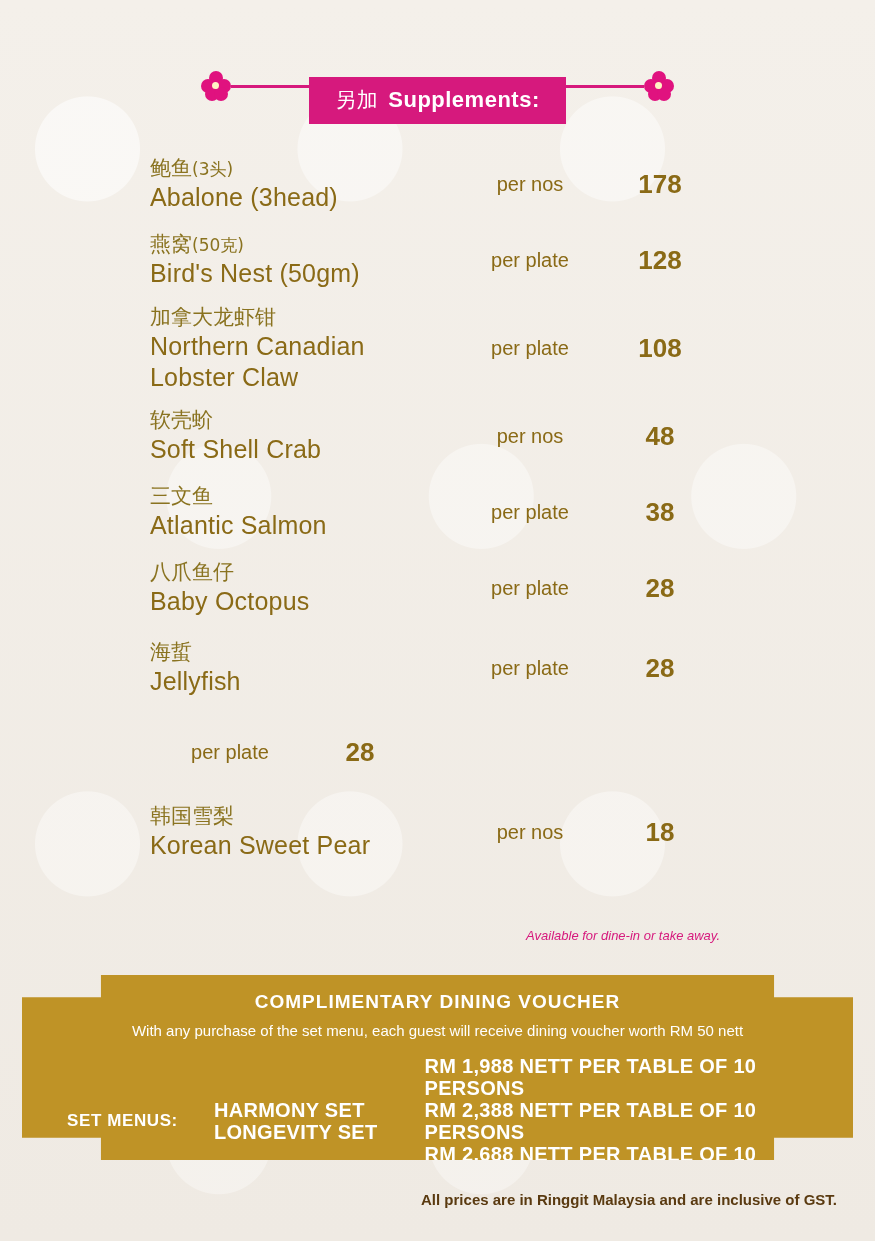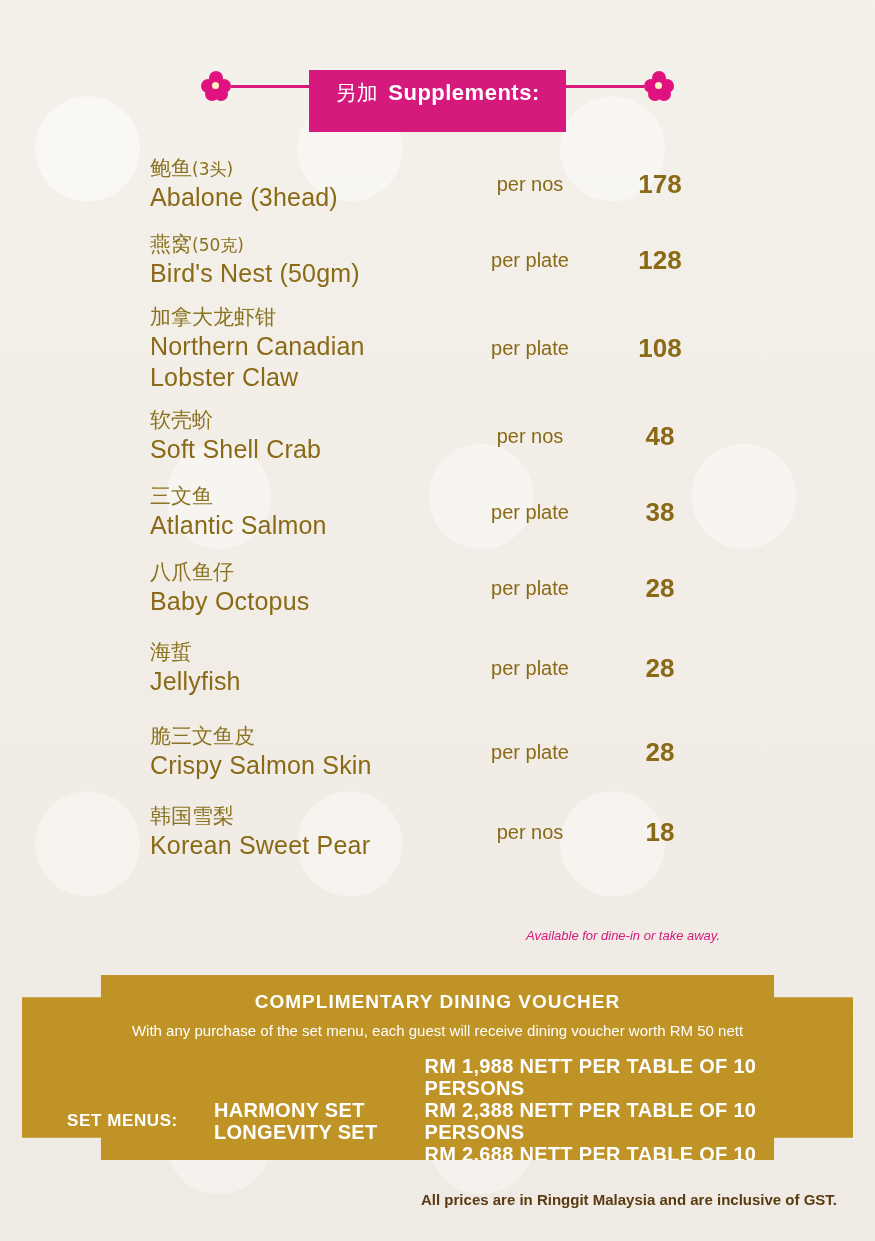--- a/index.html
+++ b/index.html
@@ -46,21 +46,21 @@
   .flower span:nth-child(1) { top: 0;   left: 8px; }
   .flower span:nth-child(2) { top: 8px; left: 0; }
   .flower span:nth-child(3) { top: 8px; left: 16px; }
   .flower span:nth-child(4) { top: 16px;left: 4px; }
   .flower span:nth-child(5) { top: 16px;left: 13px; }
   .flower .core {
     width: 7px; height: 7px; background: #fff3c4; top: 11px; left: 11px; z-index: 2;
   }
   .title-box {
     background: #d6197d; color: #ffffff;
-    padding: 9px 26px 25px 26px;
+    padding: 9px 26px 10px 26px;
     font-size: 22px; font-weight: bold; letter-spacing: .5px;
     white-space: nowrap;
     margin-top: 29px;
   }
   .title-box .cn { font-weight: normal; font-size: 21px; margin-right: 10px; }
 
   
   .list {
     position: absolute; top: 146px; left: 150px; width: 560px;
   }
@@ -216,24 +216,20 @@
     <div class="row" style="min-height:84px;">
       <div class="names">
         <div class="cn-name"><span>海蜇</span><span class="small"></span></div>
         <div class="en-name">Jellyfish</div>
       </div>
       <div class="unit">per plate</div>
       <div class="price">28</div>
     </div>
 
     <div class="row" style="min-height:84px;">
-      <div class="names">
-        <div class="cn-name"><span>脆三文鱼皮</span><span class="small"></span></div>
-        <div class="en-name">Crispy Salmon Skin</div>
-      </div>
       <div class="unit">per plate</div>
       <div class="price">28</div>
     </div>
 
     <div class="row">
       <div class="names">
         <div class="cn-name"><span>韩国雪梨</span><span class="small"></span></div>
         <div class="en-name">Korean Sweet Pear</div>
       </div>
       <div class="unit">per nos</div>

